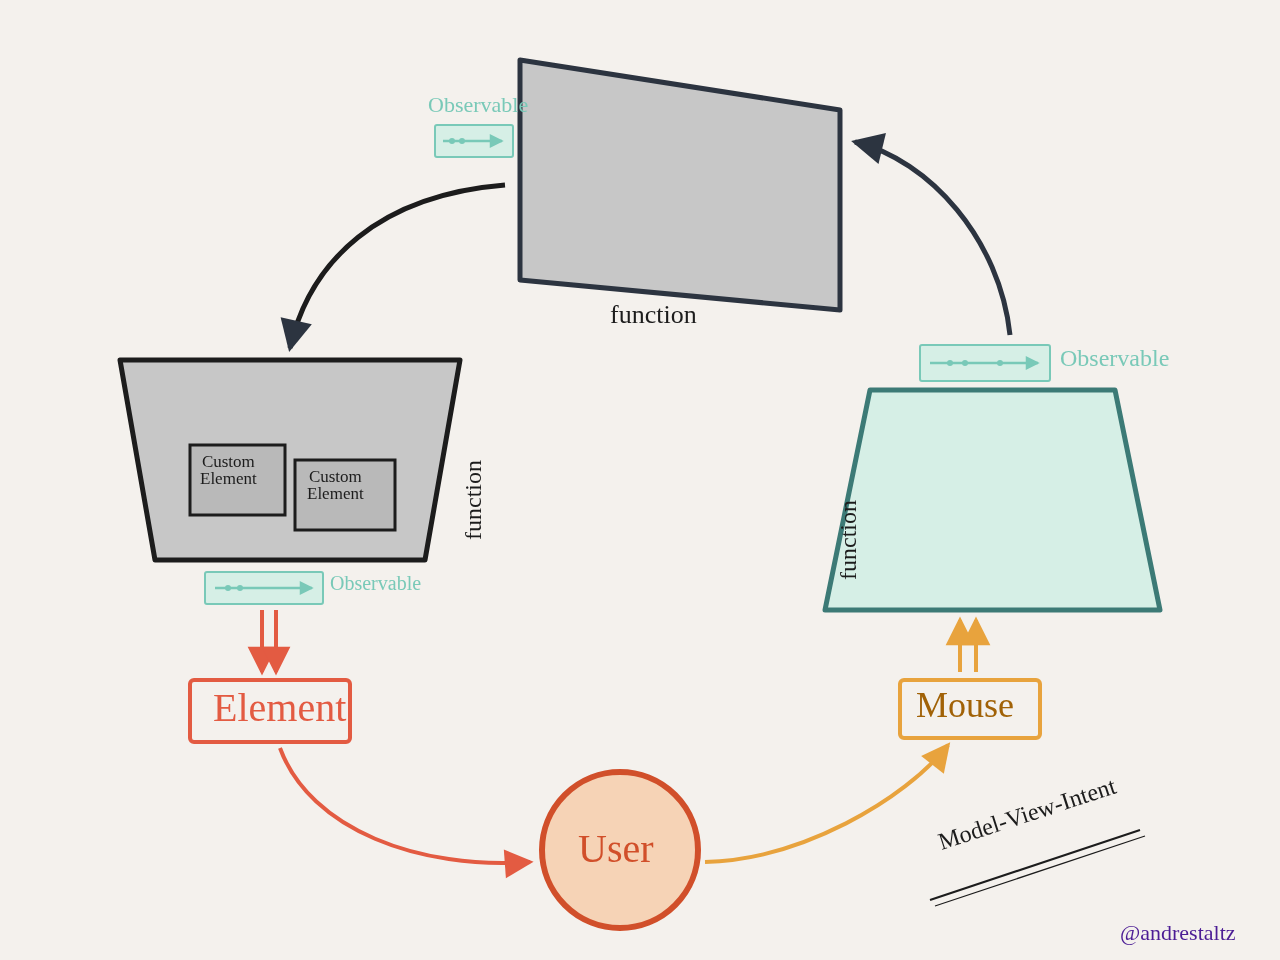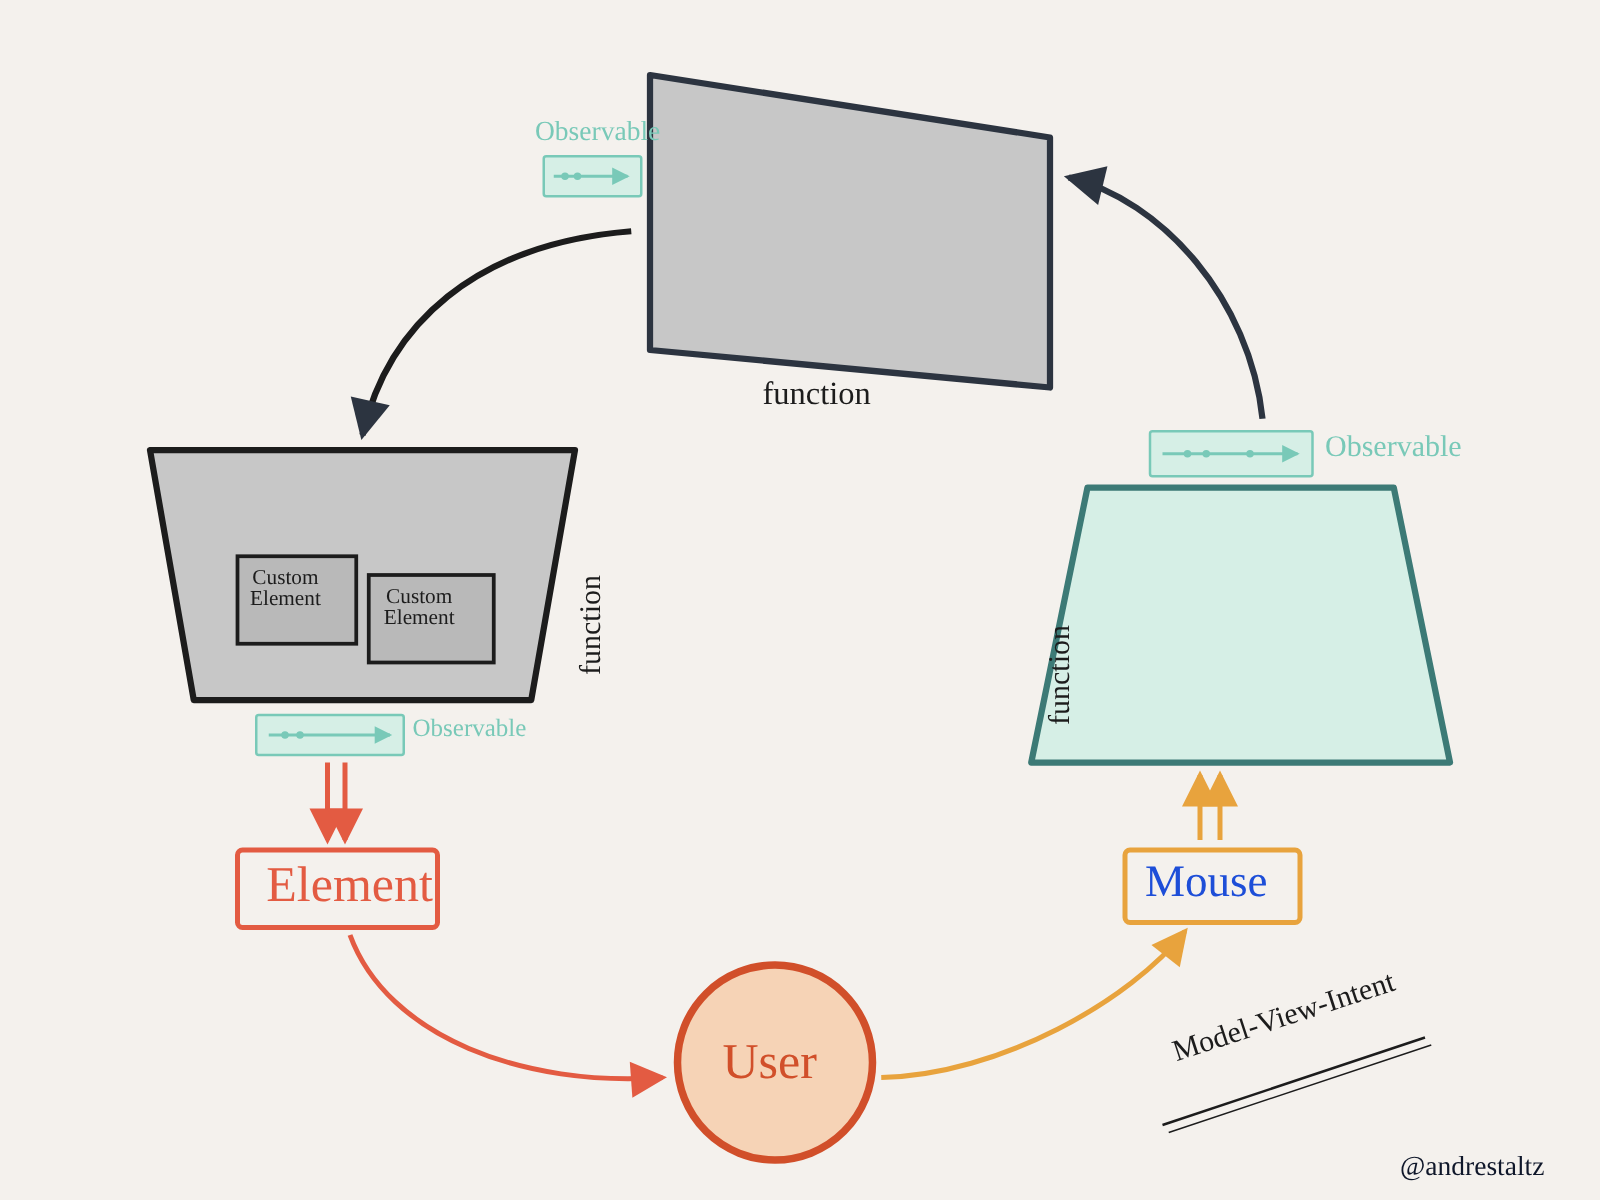--- a/index.html
+++ b/index.html
@@ -104,22 +104,22 @@
 <div class="lbl hand rot-90" style="left:460px;top:540px;font-size:24px;color:#1c1c1c;">function</div>
 <div class="lbl hand" style="left:200px;top:453px;font-size:17px;line-height:1;color:#1c1c1c;white-space:pre;text-align:center;">Custom
 Element</div>
 <div class="lbl hand" style="left:307px;top:468px;font-size:17px;line-height:1;color:#1c1c1c;white-space:pre;text-align:center;">Custom
 Element</div>
 
 <div class="lbl hand rot-90" style="left:835px;top:580px;font-size:24px;color:#1c1c1c;">function</div>
 
 <div class="lbl hand" style="left:578px;top:825px;font-size:40px;color:#d14f2a;">User</div>
 <div class="lbl hand" style="left:213px;top:684px;font-size:40px;color:#e35b42;">Element</div>
-<div class="lbl hand" style="left:916px;top:684px;font-size:36px;color:#1d4ed8;">Mouse</div>
+<div class="lbl hand" style="left:916px;top:684px;font-size:36px;color:#a16207;">Mouse</div>
 
 <div class="lbl hand" style="left:428px;top:92px;font-size:22px;color:#79c9b8;">Observable</div>
 <div class="lbl hand" style="left:330px;top:572px;font-size:20px;color:#79c9b8;">Observable</div>
 <div class="lbl hand" style="left:1060px;top:345px;font-size:24px;color:#79c9b8;">Observable</div>
 
 <div class="lbl hand" style="left:935px;top:830px;font-size:24px;color:#1c1c1c;transform:rotate(-18deg);transform-origin:left top;">Model-View-Intent</div>
-<div class="lbl hand" style="left:1120px;top:920px;font-size:22px;color:#0f172a;">@andrestaltz</div>
+<div class="lbl hand" style="left:1120px;top:920px;font-size:22px;color:#4c1d95;">@andrestaltz</div>
 
 </div>
 
 </body></html>

